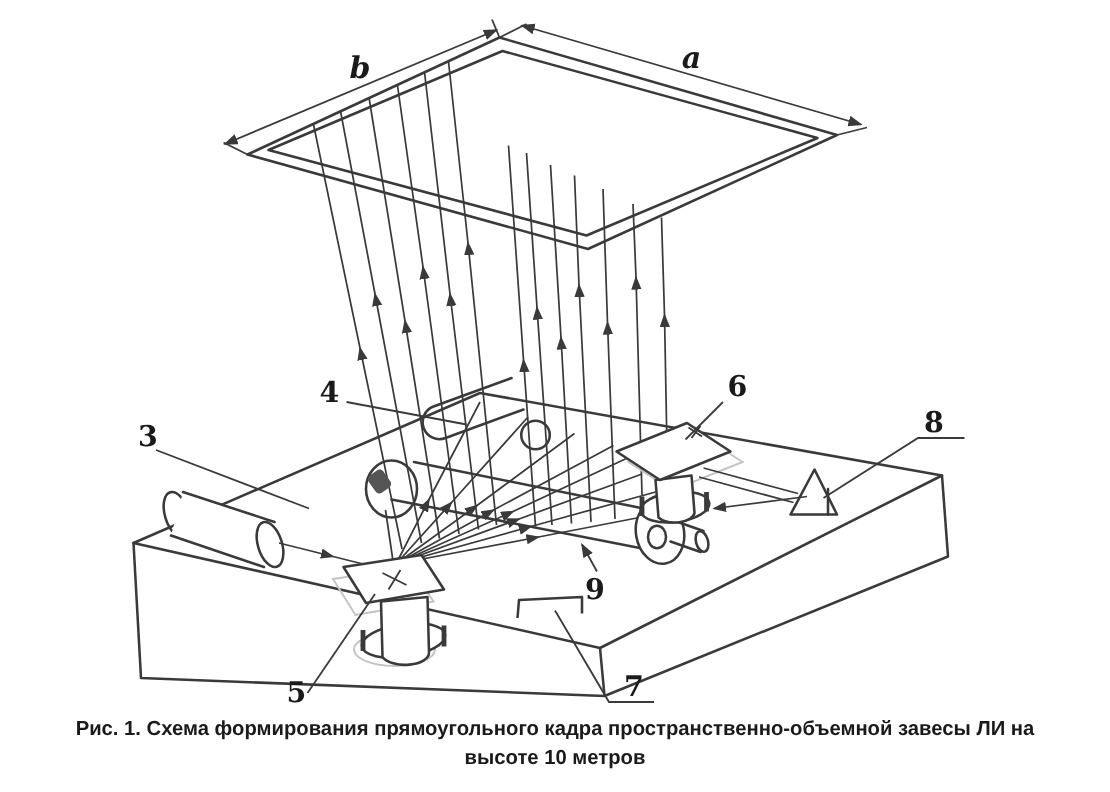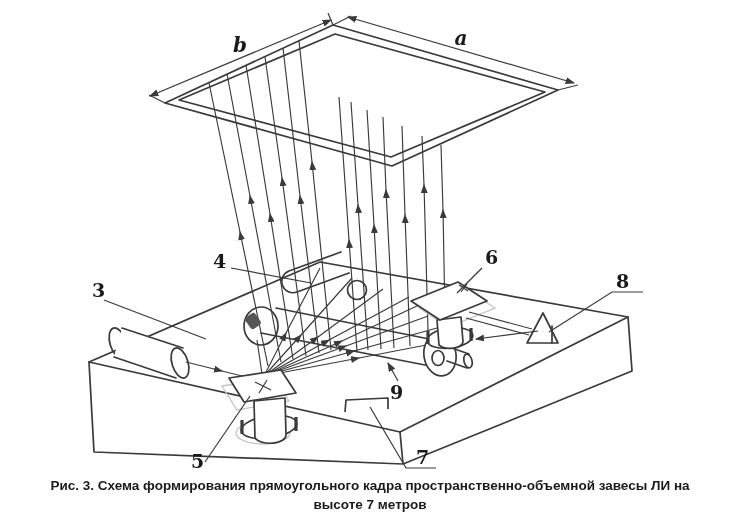--- a/index.html
+++ b/index.html
@@ -149,16 +149,16 @@
 
     <path class="thin" d="M549,332 L612,292 L643,292"></path>
     <text class="num" x="616" y="288">8</text>
 
     <path class="thin" marker-end="url(#ah)" d="M398,381 L388,363"></path>
     <text class="num" x="390" y="399">9</text>
   </g>
 </svg>
 
   <div id="caption">
-    <div>Рис. 3. Схема формирования прямоугольного кадра пространственно-объемной завесы ЛИ на</div>
-    <div>высоте 7 метров</div>
+    <div>Рис. 1. Схема формирования прямоугольного кадра пространственно-объемной завесы ЛИ на</div>
+    <div>высоте 10 метров</div>
   </div>
 </div>
 
 </body></html>

